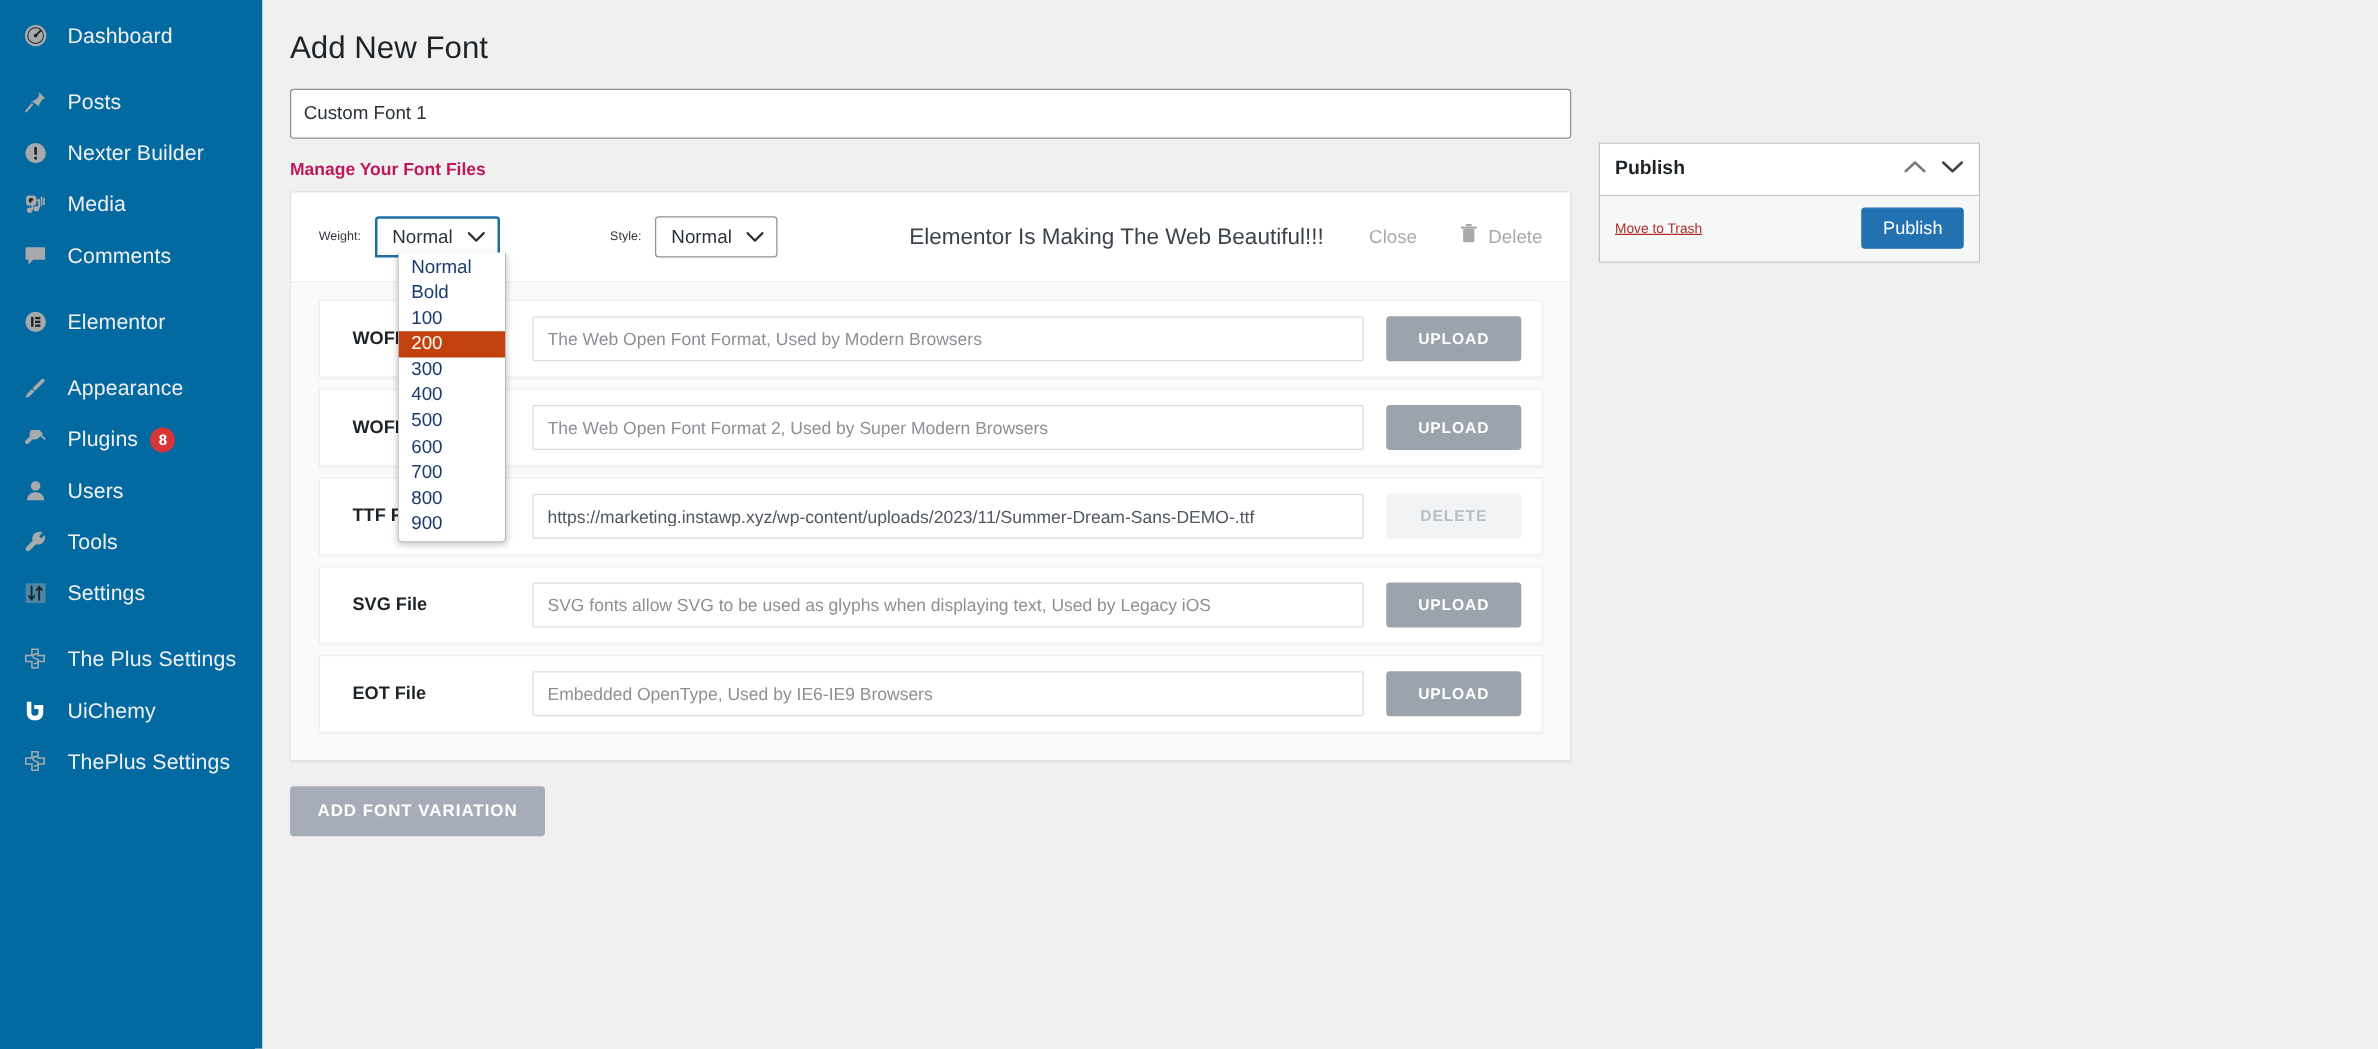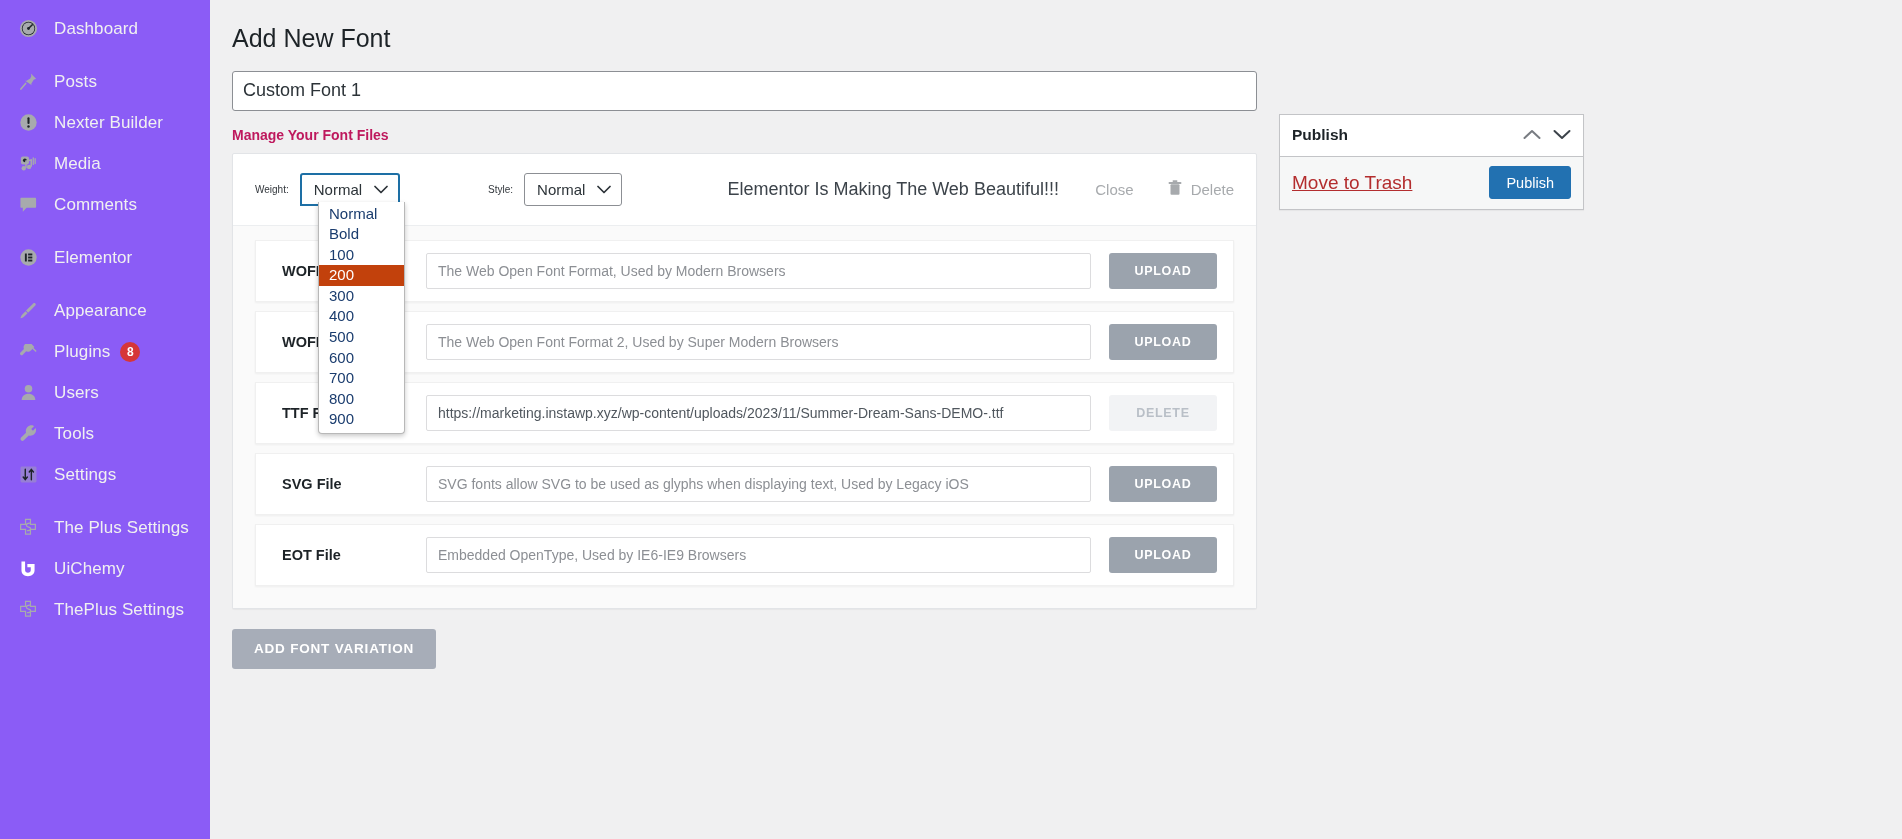--- a/index.html
+++ b/index.html
@@ -9,21 +9,21 @@
     overflow: hidden;
     font-family: "Liberation Sans", sans-serif;
     background: #f0f0f1;
   }
   #app { position: relative; width: 1902px; height: 839px; display: flex; }
 
   
   .sidebar {
     width: 210px;
     min-width: 210px;
-    background: #8b5cf6;
+    background: #0369a1;
     color: #f0f0f1;
     padding-top: 8px;
     height: 839px;
     overflow: hidden;
   }
   .menu-item {
     display: flex;
     align-items: center;
     height: 41px;
     padding-left: 14px;
@@ -77,21 +77,21 @@
     line-height: 1.3;
   }
   .content-wrap { display: flex; gap: 22px; align-items: flex-start; }
   .col-left { width: 1025px; min-width: 1025px; position: relative; }
   .col-right { width: 305px; min-width: 305px; }
 
   .title-input {
     display: block;
     width: 100%;
     height: 40px;
-    font-size: 18px;
+    font-size: 15px;
     padding: 4px 10px;
     border: 1px solid #8c8f94;
     border-radius: 3px;
     background: #fff;
     color: #2c3338;
     font-family: "Liberation Sans", sans-serif;
     outline: none;
   }
   .subhead {
     font-size: 14px;
@@ -268,21 +268,21 @@
     color: #787c82;
   }
   .publish-body {
     display: flex;
     align-items: center;
     height: 52px;
     padding: 0 12px;
     background: #f6f7f7;
   }
   .trash-link {
-    font-size: 19px;
+    font-size: 11px;
     color: #b32d2e;
     text-decoration: underline;
     cursor: pointer;
   }
   .publish-btn {
     margin-left: auto;
     height: 33px;
     padding: 0 16px;
     border: 1px solid #2271b1;
     border-radius: 3px;

